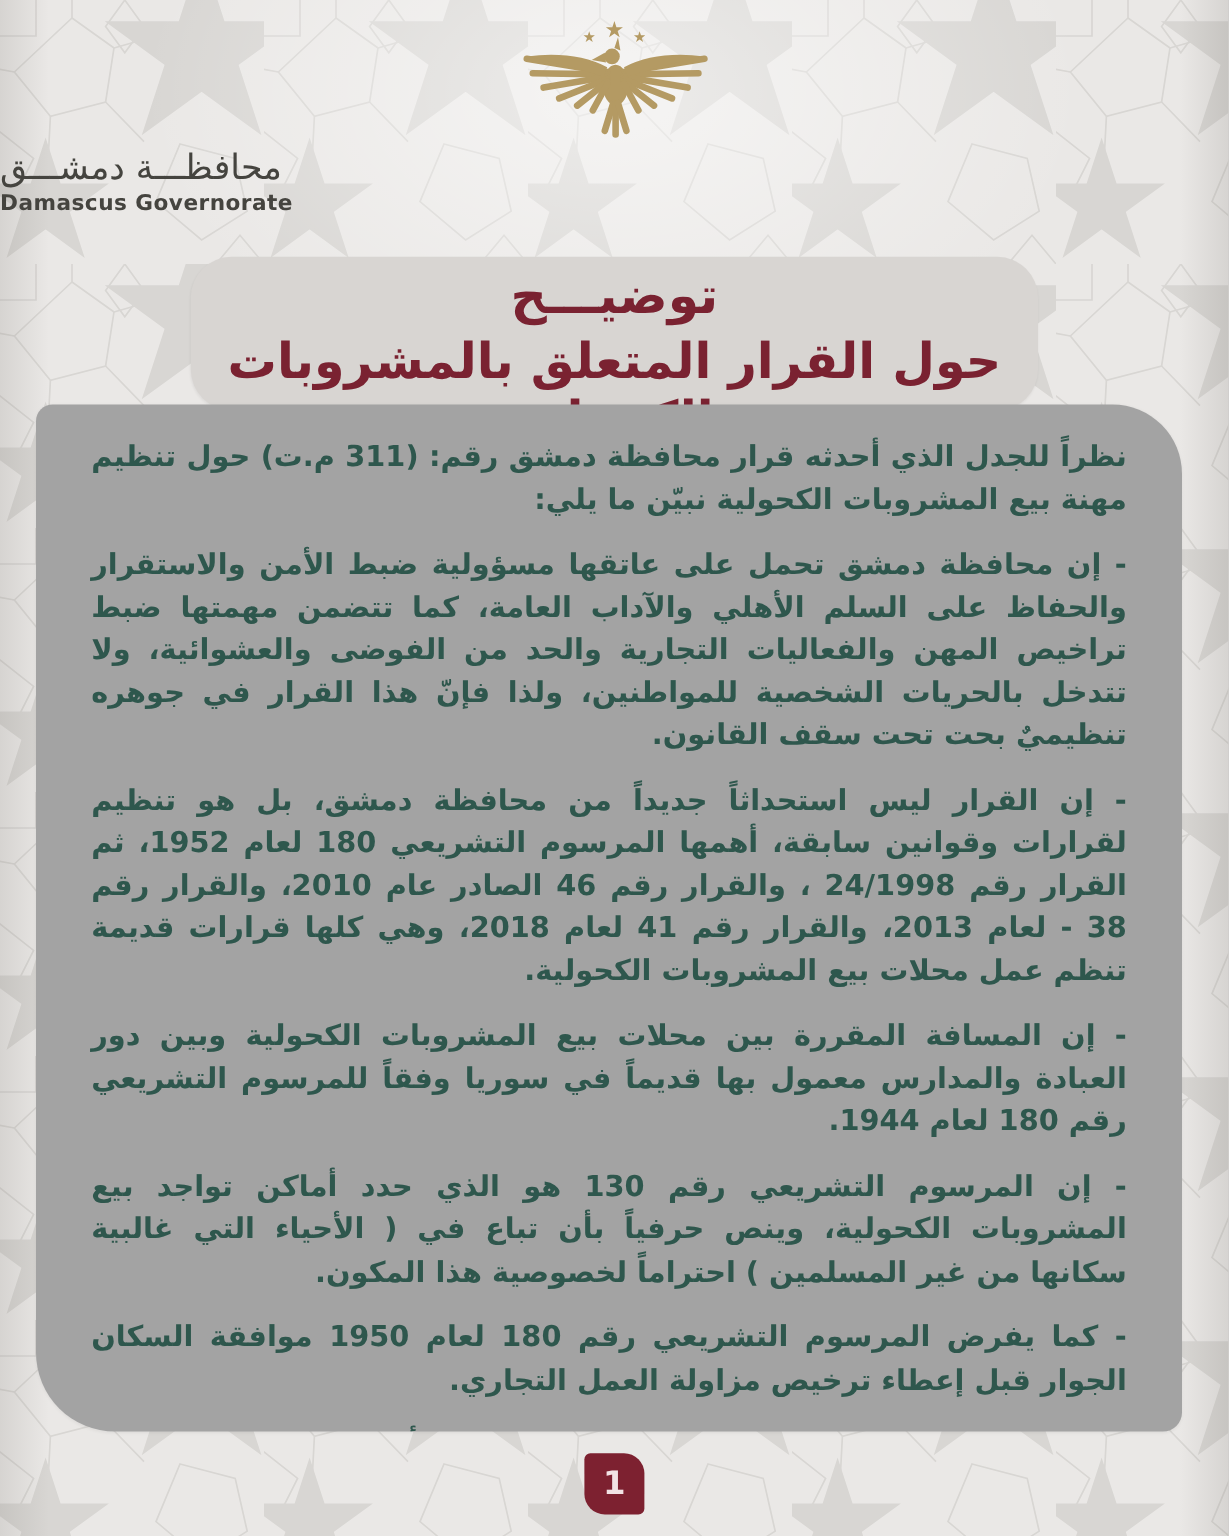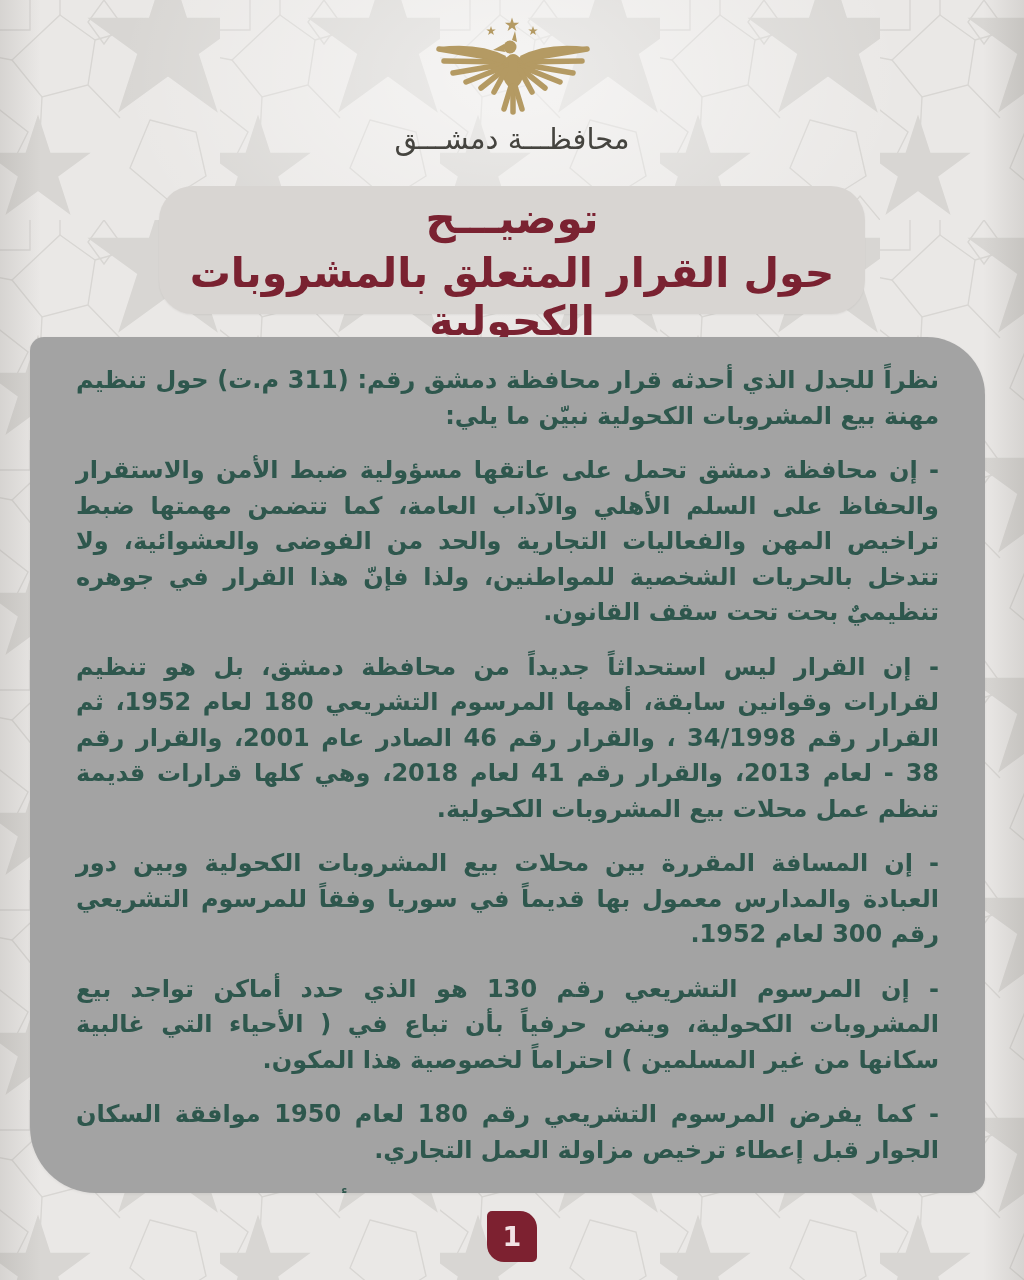--- a/index.html
+++ b/index.html
@@ -9,26 +9,26 @@
     font-family:"DejaVu Sans", sans-serif;
   }
   .pattern-layer{position:absolute;inset:0;z-index:0;}
   .vignette{
     position:absolute;inset:0;z-index:1;pointer-events:none;
     background:
       linear-gradient(90deg, rgba(110,106,100,.16) 0%, rgba(110,106,100,0) 4%,
                       rgba(110,106,100,0) 96%, rgba(110,106,100,.16) 100%),
       radial-gradient(ellipse 55% 28% at 50% 6%, rgba(255,255,255,.55), rgba(255,255,255,0) 70%);
   }
-  .header{position:absolute;top:16px;left:0;right:0;z-index:2;text-align:center;}
+  .header{position:absolute;top:16px;left:0;right:0;z-index:2;text-align:left;}
   .eagle-wrap{display:block;margin:0 auto;width:170px;height:104px;}
   .org-ar{font-size:29px;color:#45443f;margin-top:2px;direction:rtl;}
   .org-en{font-size:18px;font-weight:bold;color:#45443f;letter-spacing:.4px;margin-top:3px;}
   .title-box{
-    position:absolute;left:159px;top:186px;width:706px;height:128px;z-index:2;
+    position:absolute;left:159px;top:214px;width:706px;height:128px;z-index:2;
     background:#d8d5d2;border-radius:34px;text-align:center;color:#7a2231;
     box-shadow:0 1px 2px rgba(0,0,0,.05);
   }
   .title-1{font-size:42px;font-weight:bold;margin-top:8px;direction:rtl;}
   .title-2{font-size:41px;font-weight:bold;margin-top:6px;direction:rtl;}
   .content-box{
     position:absolute;left:30px;top:337px;width:955px;height:856px;z-index:2;
     background:#a3a3a3;border-radius:14px 58px 16px 66px;
     padding:26px 46px;box-sizing:border-box;overflow:hidden;direction:rtl;
     box-shadow:0 1px 3px rgba(0,0,0,.06);
@@ -102,32 +102,33 @@
         <path d="M86,70 L86,96"></path>
         <path d="M88,70 L95,93"></path>
       </g>
       <g fill="#b49a63">
         <path d="M93,40 Q120,26 160,31 Q125,38 96,48 Z"></path>
         <path d="M79,40 Q52,26 12,31 Q47,38 76,48 Z"></path>
       </g>
     </svg>
   </div>
   <div class="org-ar">محافظـــة دمشـــق</div>
+  <div class="org-en">Damascus Governorate</div>
 </div>
 
 <div class="title-box">
   <div class="title-1">توضيـــح</div>
   <div class="title-2">حول القرار المتعلق بالمشروبات الكحولية</div>
 </div>
 
 <div class="content-box">
   <p>نظراً للجدل الذي أحدثه قرار محافظة دمشق رقم: (311 م.ت) حول تنظيم مهنة بيع المشروبات الكحولية نبيّن ما يلي:</p>
   <p>- إن محافظة دمشق تحمل على عاتقها مسؤولية ضبط الأمن والاستقرار والحفاظ على السلم الأهلي والآداب العامة، كما تتضمن مهمتها ضبط تراخيص المهن والفعاليات التجارية والحد من الفوضى والعشوائية، ولا تتدخل بالحريات الشخصية للمواطنين، ولذا فإنّ هذا القرار في جوهره تنظيميٌ بحت تحت سقف القانون.</p>
-  <p>- إن القرار ليس استحداثاً جديداً من محافظة دمشق، بل هو تنظيم لقرارات وقوانين سابقة، أهمها المرسوم التشريعي 180 لعام 1952، ثم القرار رقم 34/1998 ، والقرار رقم 46 الصادر عام 2001، والقرار رقم 38 - لعام 2013، والقرار رقم 41 لعام 2018، وهي كلها قرارات قديمة تنظم عمل محلات بيع المشروبات الكحولية.</p>
-  <p>- إن المسافة المقررة بين محلات بيع المشروبات الكحولية وبين دور العبادة والمدارس معمول بها قديماً في سوريا وفقاً للمرسوم التشريعي رقم 300 لعام 1952.</p>
+  <p>- إن القرار ليس استحداثاً جديداً من محافظة دمشق، بل هو تنظيم لقرارات وقوانين سابقة، أهمها المرسوم التشريعي 180 لعام 1952، ثم القرار رقم 24/1998 ، والقرار رقم 46 الصادر عام 2010، والقرار رقم 38 - لعام 2013، والقرار رقم 41 لعام 2018، وهي كلها قرارات قديمة تنظم عمل محلات بيع المشروبات الكحولية.</p>
+  <p>- إن المسافة المقررة بين محلات بيع المشروبات الكحولية وبين دور العبادة والمدارس معمول بها قديماً في سوريا وفقاً للمرسوم التشريعي رقم 180 لعام 1944.</p>
   <p>- إن المرسوم التشريعي رقم 130 هو الذي حدد أماكن تواجد بيع المشروبات الكحولية، وينص حرفياً بأن تباع في ( الأحياء التي غالبية سكانها من غير المسلمين ) احتراماً لخصوصية هذا المكون.</p>
   <p>- كما يفرض المرسوم التشريعي رقم 180 لعام 1950 موافقة السكان الجوار قبل إعطاء ترخيص مزاولة العمل التجاري.</p>
   <p>- قرار تنظيم مهنة بيع المشروبات الكحولية الذي أصدرته محافظة دمشق جاء تلبيةً للكثير من شكاوى المجتمع المحلي نتيجة قيام رواد النوادي والحانات والملاهي الليلة بأذى وإزعاج الجوار فضلاً عما يُسيء للعامة والذوق العام.</p>
 </div>
 
 <div class="page-badge">
   <span>1</span>
 </div>
 
 </body></html>

